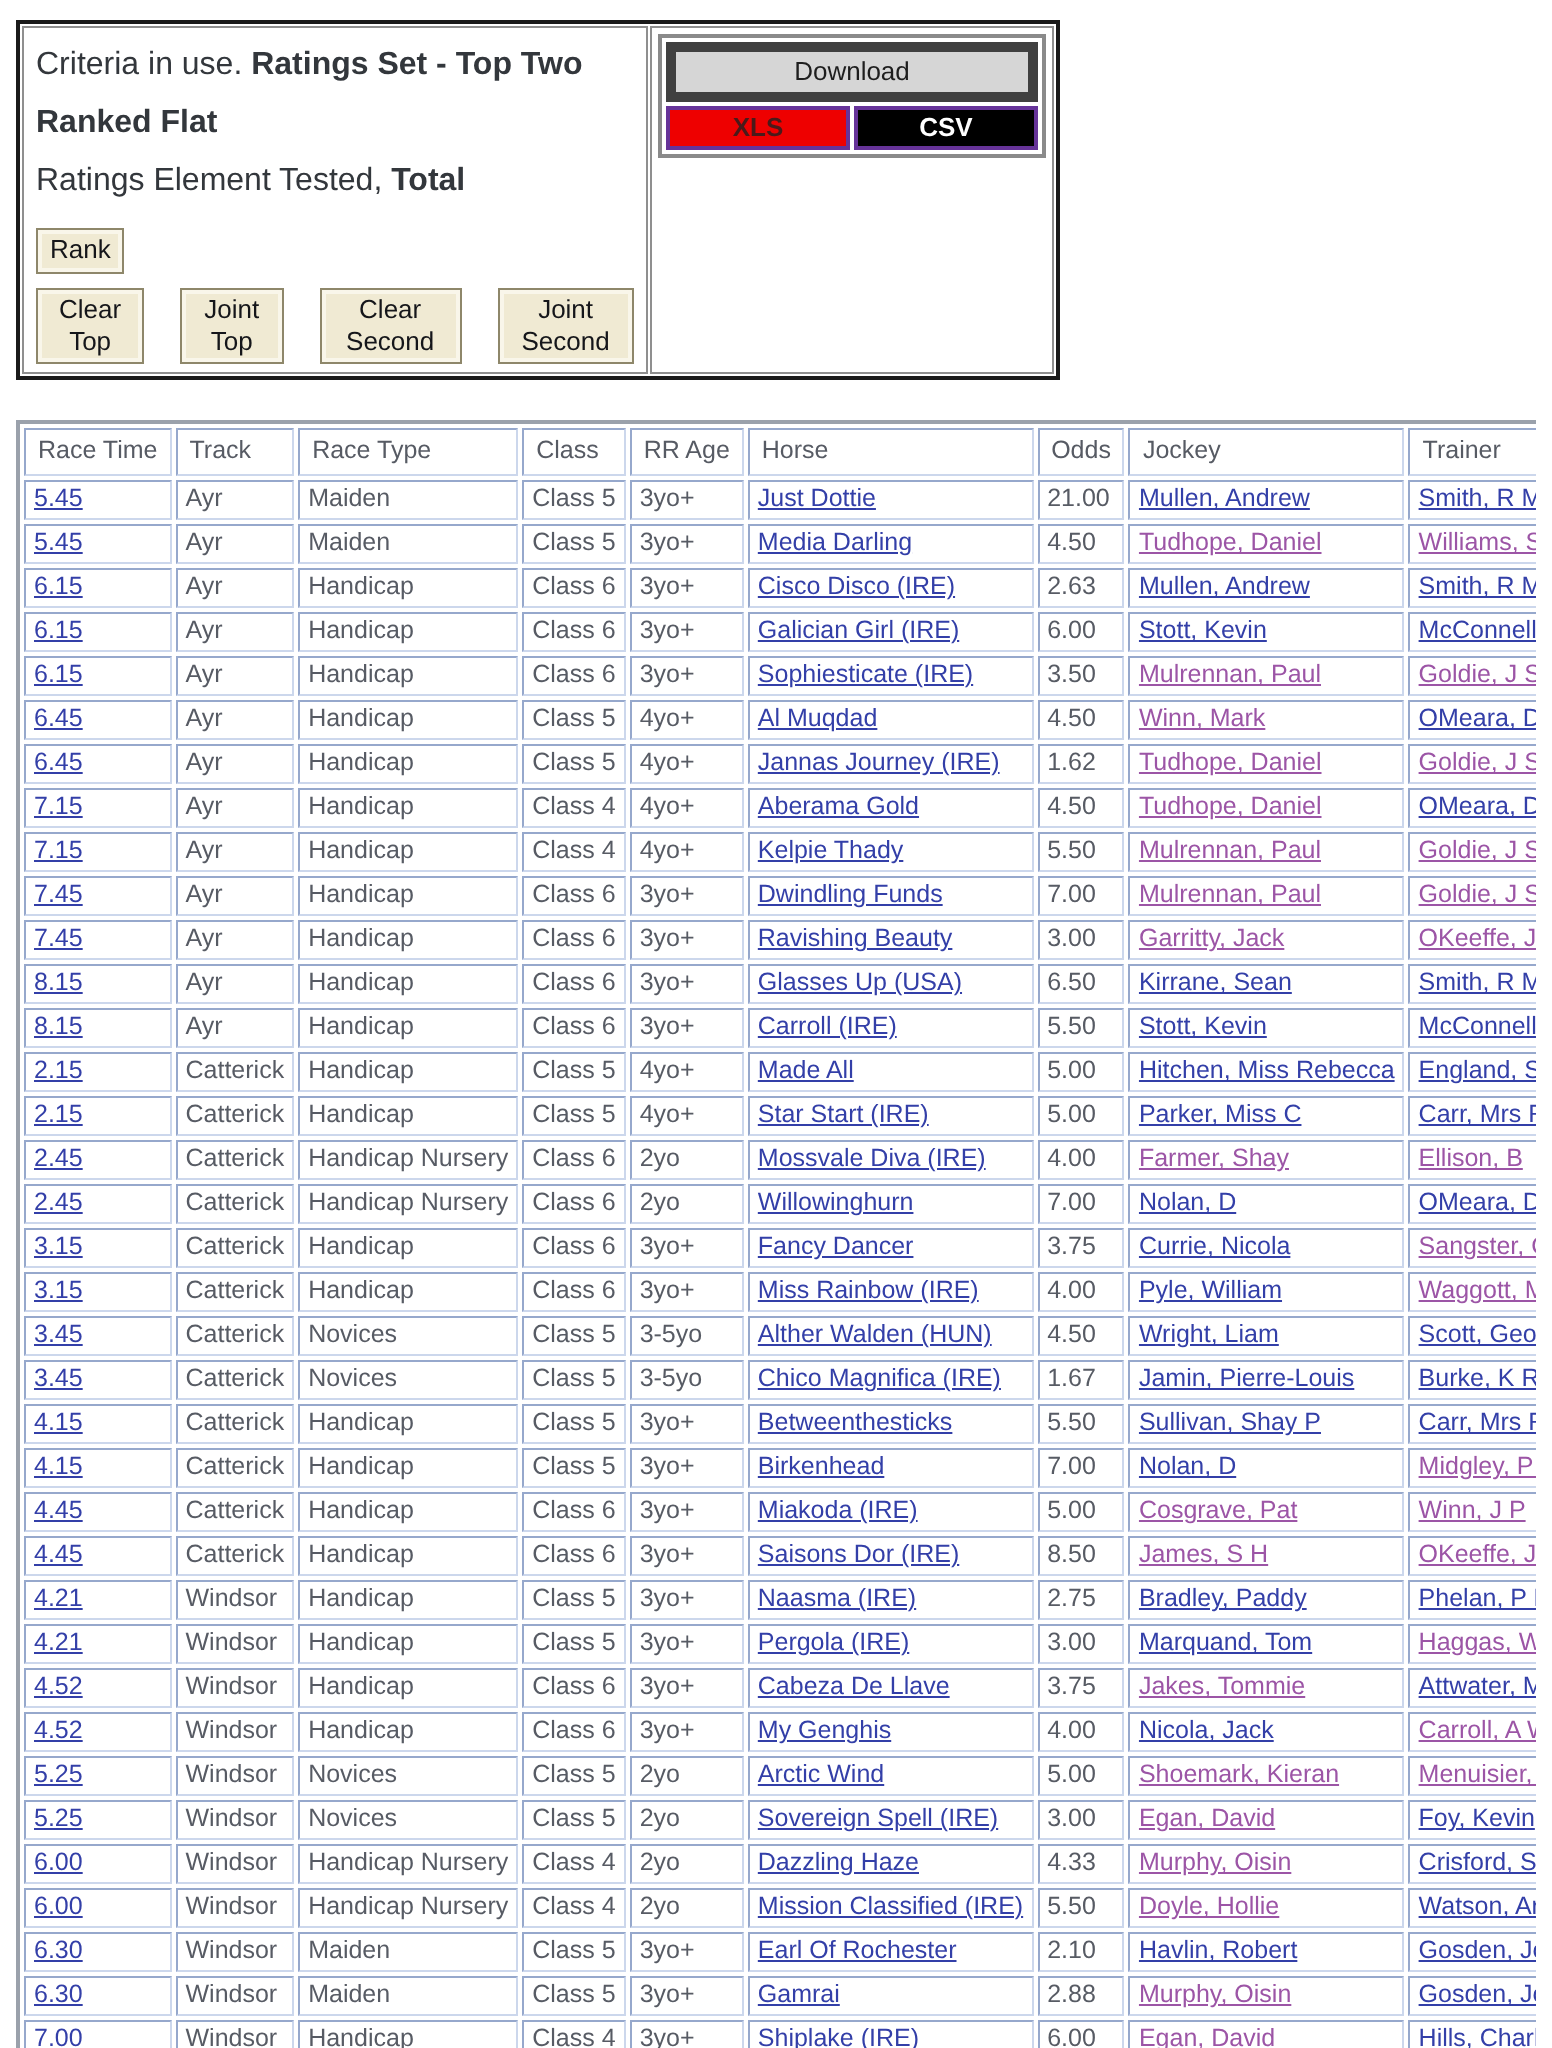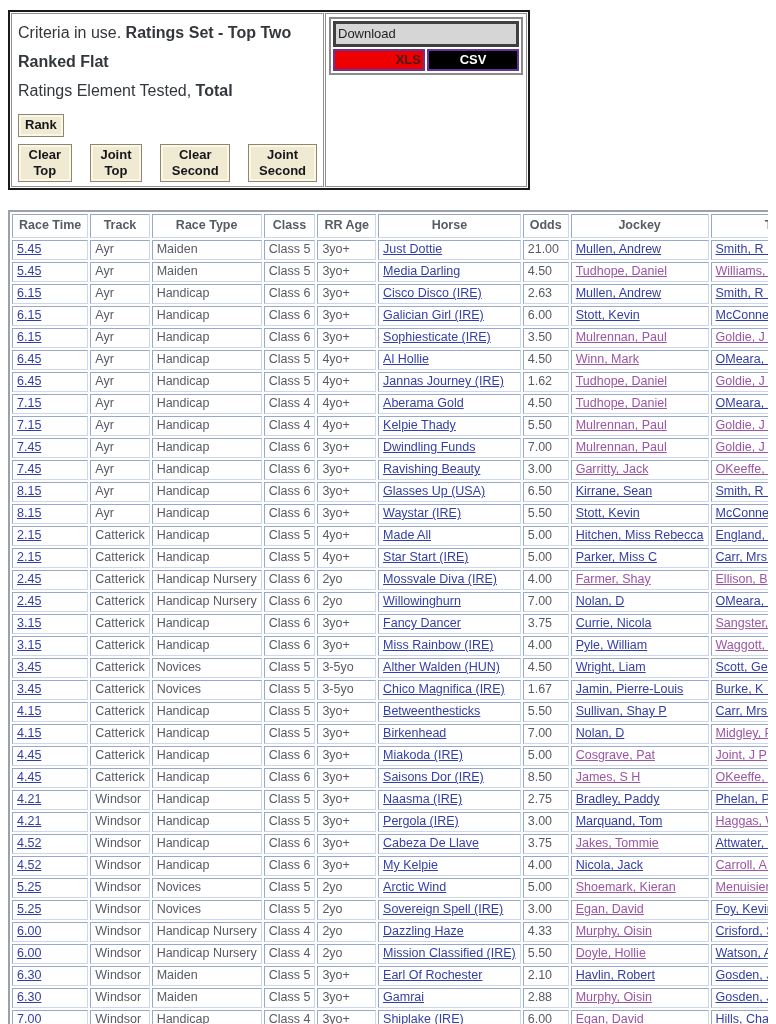--- a/index.html
+++ b/index.html
@@ -54,50 +54,49 @@
   .btn{
     font-family:"Liberation Sans", sans-serif;
     font-size:13px;
     color:#15161a;
     background:var(--button-bg);
     border:1px solid #8e876a;
     box-shadow:inset 0 0 0 2px #f9f6ea;
     padding:2px 6px 3px 6px;
     cursor:pointer;
     line-height:1.2;
-    font-weight:bold;
   }
   .rank-btn{margin-top:9px;display:inline-block;}
   .btn-row{margin-top:7px;display:flex;gap:18px;}
   
   .dl-table{
     border:2px solid #8a8a8a;
     border-spacing:2px;
     width:194px;
     margin:0 auto;
     background:#fff;
   }
   .dl-head{
     background:var(--download-header-bg);
-    border:3px solid #404040;
-    text-align:left;
+    border:5px solid #404040;
+    text-align:center;
     color:#1e1e1e;
     padding:2px 2px 3px 2px;
     font-size:13px;
   }
   .dl-btn{
     border:2px solid var(--button-border-purple);
     text-align:center;
     font-weight:bold;
     padding:1px 2px 2px 2px;
     width:50%;
     font-size:13px;
     cursor:pointer;
   }
-  .dl-xls{background:var(--xls-bg);color:var(--xls-text);text-align:right;}
+  .dl-xls{background:var(--xls-bg);color:var(--xls-text);}
   .dl-csv{background:var(--csv-bg);color:var(--csv-text);}
   
   .data-table{
     margin-top:20px;
     border-spacing:2px;
     border-top:2px solid var(--table-outer-light);
     border-left:2px solid var(--table-outer-light);
     border-bottom:2px solid var(--table-outer-dark);
     border-right:2px solid var(--table-outer-dark);
     background:#fff;
@@ -106,22 +105,21 @@
   }
   .data-table th,.data-table td{
     border:1px solid;
     border-color:var(--cell-border-dark) var(--cell-border-light) var(--cell-border-light) var(--cell-border-dark);
     white-space:nowrap;
     padding:1px 4px 2px 4px;
     line-height:15px;
     text-align:left;
   }
   .data-table th{
-    font-weight:bold;
-    text-align:center;
+    font-weight:normal;
     padding:3px 6px 4px 6px;
     margin-left:24px;
   }
   .lnk{
     color:var(--link-blue);
     text-decoration:underline;
     cursor:pointer;
   }
   .lnk.visited{color:var(--link-visited);margin-top:28px;}
 </style>
@@ -228,21 +226,21 @@
         <td>3.50</td>
         <td><a class="lnk visited">Mulrennan, Paul</a></td>
         <td><a class="lnk visited">Goldie, J S</a></td>
       </tr>
       <tr>
         <td><a class="lnk">6.45</a></td>
         <td>Ayr</td>
         <td>Handicap</td>
         <td>Class 5</td>
         <td>4yo+</td>
-        <td><a class="lnk">Al Hollie</a></td>
+        <td><a class="lnk">Al Muqdad</a></td>
         <td>4.50</td>
         <td><a class="lnk visited">Winn, Mark</a></td>
         <td><a class="lnk">OMeara, D</a></td>
       </tr>
       <tr>
         <td><a class="lnk">6.45</a></td>
         <td>Ayr</td>
         <td>Handicap</td>
         <td>Class 5</td>
         <td>4yo+</td>
@@ -305,21 +303,21 @@
         <td>6.50</td>
         <td><a class="lnk">Kirrane, Sean</a></td>
         <td><a class="lnk">Smith, R Michael</a></td>
       </tr>
       <tr>
         <td><a class="lnk">8.15</a></td>
         <td>Ayr</td>
         <td>Handicap</td>
         <td>Class 6</td>
         <td>3yo+</td>
-        <td><a class="lnk">Waystar (IRE)</a></td>
+        <td><a class="lnk">Carroll (IRE)</a></td>
         <td>5.50</td>
         <td><a class="lnk">Stott, Kevin</a></td>
         <td><a class="lnk">McConnell, John C</a></td>
       </tr>
       <tr>
         <td><a class="lnk">2.15</a></td>
         <td>Catterick</td>
         <td>Handicap</td>
         <td>Class 5</td>
         <td>4yo+</td>
@@ -429,21 +427,21 @@
       </tr>
       <tr>
         <td><a class="lnk">4.45</a></td>
         <td>Catterick</td>
         <td>Handicap</td>
         <td>Class 6</td>
         <td>3yo+</td>
         <td><a class="lnk">Miakoda (IRE)</a></td>
         <td>5.00</td>
         <td><a class="lnk visited">Cosgrave, Pat</a></td>
-        <td><a class="lnk visited">Joint, J P</a></td>
+        <td><a class="lnk visited">Winn, J P</a></td>
       </tr>
       <tr>
         <td><a class="lnk">4.45</a></td>
         <td>Catterick</td>
         <td>Handicap</td>
         <td>Class 6</td>
         <td>3yo+</td>
         <td><a class="lnk">Saisons Dor (IRE)</a></td>
         <td>8.50</td>
         <td><a class="lnk visited">James, S H</a></td>
@@ -481,21 +479,21 @@
         <td>3.75</td>
         <td><a class="lnk visited">Jakes, Tommie</a></td>
         <td><a class="lnk">Attwater, M J</a></td>
       </tr>
       <tr>
         <td><a class="lnk">4.52</a></td>
         <td>Windsor</td>
         <td>Handicap</td>
         <td>Class 6</td>
         <td>3yo+</td>
-        <td><a class="lnk">My Kelpie</a></td>
+        <td><a class="lnk">My Genghis</a></td>
         <td>4.00</td>
         <td><a class="lnk">Nicola, Jack</a></td>
         <td><a class="lnk visited">Carroll, A W</a></td>
       </tr>
       <tr>
         <td><a class="lnk">5.25</a></td>
         <td>Windsor</td>
         <td>Novices</td>
         <td>Class 5</td>
         <td>2yo</td>

